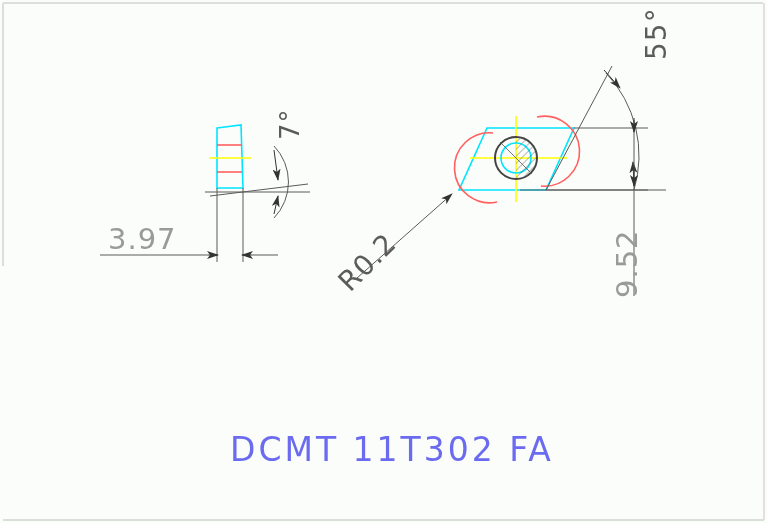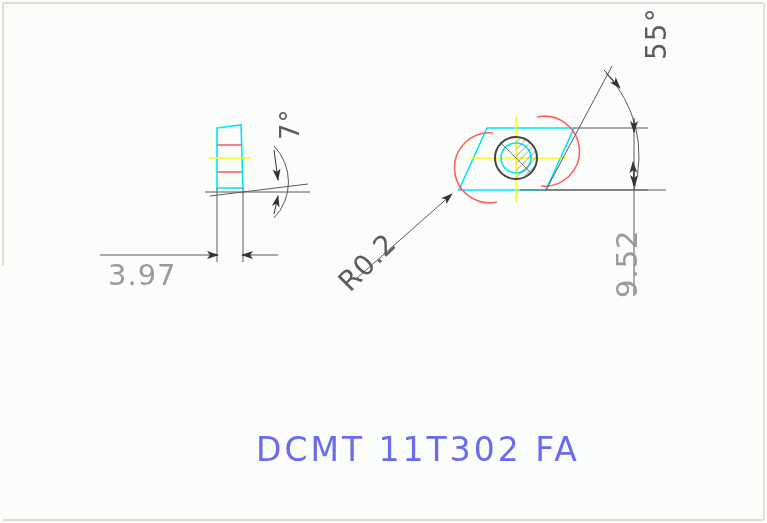--- a/index.html
+++ b/index.html
@@ -138,34 +138,34 @@
 
       <g>
         <line x1="634" y1="296" x2="634" y2="120" stroke="#5a5a5a" stroke-width="1"></line>
         <line x1="634" y1="118" x2="634" y2="132" stroke="#333333" stroke-width="1" marker-end="url(#arrowEnd)"></line>
         <line x1="634" y1="166" x2="634" y2="186" stroke="#333333" stroke-width="1" marker-end="url(#arrowEnd)"></line>
       </g>
     </g>
   </svg>
 
   <div class="cad-text" style="position:absolute; left:108px; top:222px; font-size:29px;
-              color:#9a9a9a; white-space:nowrap;margin-top:36px;">3.97</div>
+              color:#9a9a9a; white-space:nowrap;">3.97</div>
 
   <div class="cad-text" style="position:absolute; left:275px; top:140px; font-size:26px;
               color:#5b5b5b; white-space:nowrap;
               transform: rotate(-90deg); transform-origin: left top;">7°</div>
 
   <div class="cad-text" style="position:absolute; left:355px; top:265px; font-size:28px;
               color:#5b5b5b; white-space:nowrap;
               transform: rotate(-45deg); transform-origin: left bottom;">R0.2</div>
 
   <div class="cad-text" style="position:absolute; left:640px; top:60px; font-size:28px;
               color:#5b5b5b; white-space:nowrap;
               transform: rotate(-90deg); transform-origin: left top;">55°</div>
 
   <div class="cad-text" style="position:absolute; left:610px; top:298px; font-size:29px;
               color:#9a9a9a; white-space:nowrap;
               transform: rotate(-90deg); transform-origin: left top;">9.52</div>
 
-  <div class="cad-text" style="position:absolute; left:256px; top:430px; font-size:33px;
+  <div class="cad-text" style="position:absolute; left:230px; top:430px; font-size:33px;
               color:#6b6bf0; letter-spacing:3px; white-space:nowrap;">DCMT 11T302 FA</div>
 
 </div>
 
 </body></html>

